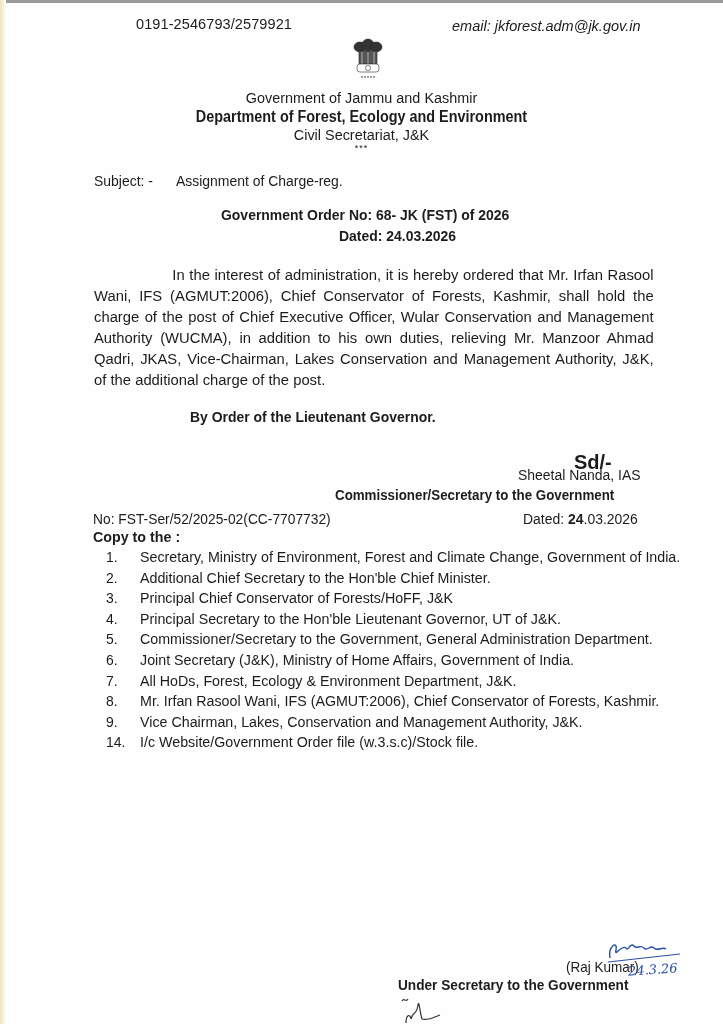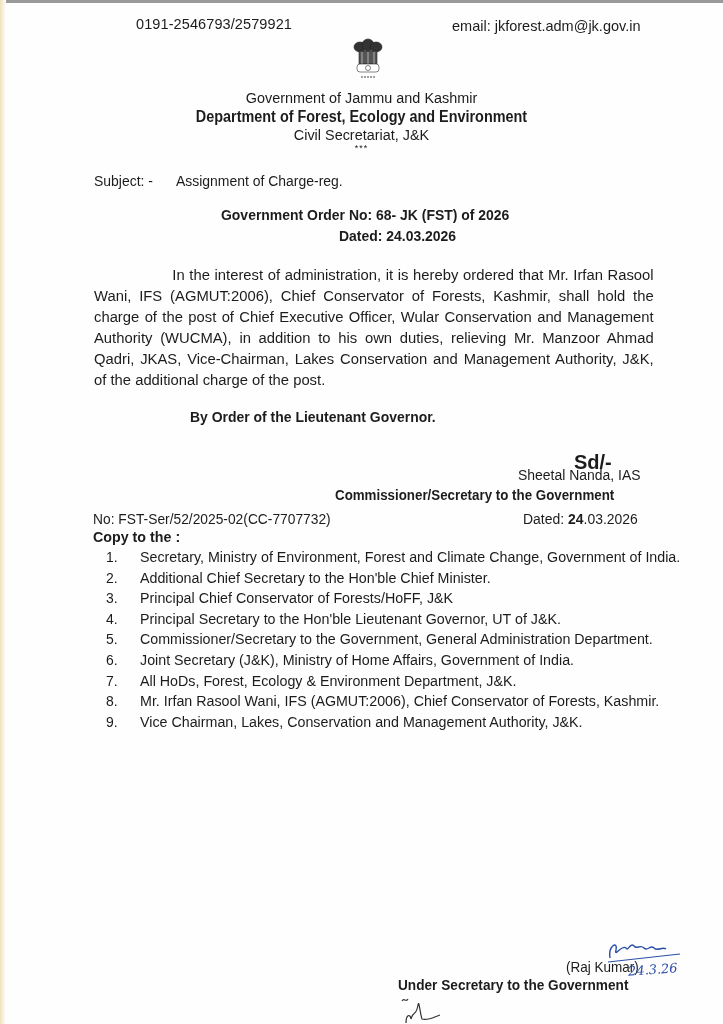--- a/index.html
+++ b/index.html
@@ -7,21 +7,21 @@
       width: 723px; height: 1024px; overflow: hidden;
       background: #fefefe;
       font-family: "Liberation Sans", sans-serif;
       color: #1c1c1c;
       position: relative;
     }
     .page-edge-top { position: absolute; left: 0; top: 0; width: 723px; height: 3px; background: #9a9a9a; }
     .page-edge-left { position: absolute; left: 0; top: 0; width: 6px; height: 1024px; background: linear-gradient(to right, #efe3b8, #fefefe); }
     .abs { position: absolute; white-space: nowrap; }
     .phone { left: 112px; top: 16px; font-size: 14.5px; letter-spacing: 0.1px; margin-left: 24px; }
-    .email { left: 452px; top: 18px; font-size: 14.5px; }
+    .email { left: 452px; top: 18px; font-size: 14.5px; font-style: italic; }
     .emblem { left: 348px; top: 38px; width: 40px; height: 46px; }
     .hdr { left: 0; width: 723px; text-align: center; }
     .gov { top: 89px; font-size: 15.5px; transform: scaleX(0.93); }
     .dept { top: 108px; font-size: 16px; font-weight: bold; transform: scaleX(0.9); }
     .civ { top: 126px; font-size: 15.5px; transform: scaleX(0.93); }
     .stars { top: 143px; font-size: 9px; letter-spacing: 1px; }
     .subj-label { left: 94px; top: 172px; font-size: 15.5px; transform: scaleX(0.9); transform-origin: left; }
     .subj-text { left: 176px; top: 172px; font-size: 15.5px; transform: scaleX(0.9); transform-origin: left; }
     .order-no { left: 221px; top: 206px; font-size: 15.5px; font-weight: bold; transform: scaleX(0.9); transform-origin: left; }
     .order-date { left: 339px; top: 227px; font-size: 15.5px; font-weight: bold; transform: scaleX(0.9); transform-origin: left; }
@@ -135,20 +135,24 @@
       <span class="copy-text">All HoDs, Forest, Ecology &amp; Environment Department, J&amp;K.</span>
     </li>
   <li class="copy-item">
       <span class="copy-num">8.</span>
       <span class="copy-text">Mr. Irfan Rasool Wani, IFS (AGMUT:2006), Chief Conservator of Forests, Kashmir.</span>
     </li>
   <li class="copy-item">
       <span class="copy-num">9.</span>
       <span class="copy-text">Vice Chairman, Lakes, Conservation and Management Authority, J&amp;K.</span>
     </li>
+  <li class="copy-item">
+      <span class="copy-num">14.</span>
+      <span class="copy-text">I/c Website/Government Order file (w.3.s.c)/Stock file.</span>
+    </li>
 </ol>
 
 <div class="abs sig1">
   <svg width="80" height="34" viewBox="0 0 80 34">
     <path d="M6 22 C4 10, 14 4, 12 14 C10 22, 18 8, 22 12 C24 16, 26 6, 30 10 C33 14, 36 8, 40 12 C44 16, 46 8, 50 12 C54 16, 58 10, 62 13" fill="none" stroke="#2b4fa8" stroke-width="1.4"></path>
     <path d="M4 26 L76 18" fill="none" stroke="#2b4fa8" stroke-width="1.2"></path>
   </svg>
 </div>
 <div class="abs sig-name">(Raj Kumar)</div>
 <div class="abs sig-date">24.3.26</div>

